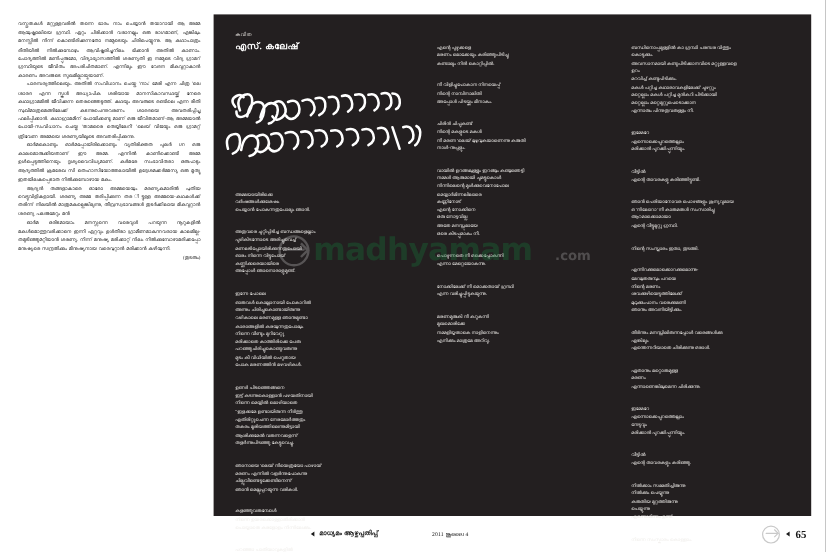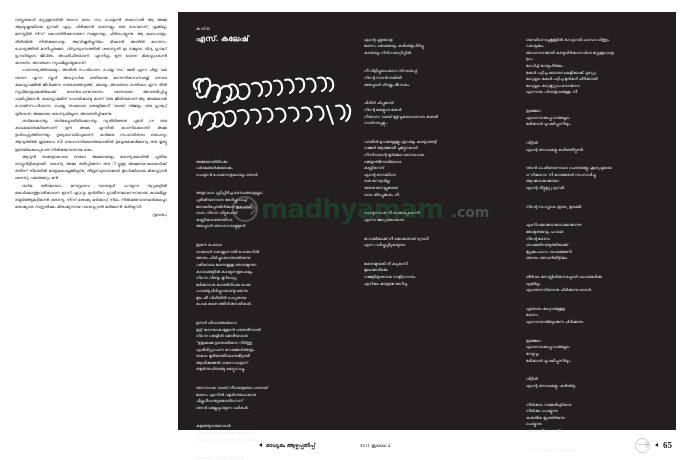--- a/index.html
+++ b/index.html
@@ -85,22 +85,22 @@
     content:"";position:absolute;left:13px;top:5.5px;
     width:7px;height:7px;border-right:2.4px solid #cfcfcf;
     border-top:2.4px solid #cfcfcf;transform:rotate(45deg);
   }
   .wm-text{
     color:#15803d;font-size:26px;font-weight:bold;
     letter-spacing:-0.6px;line-height:22px;
     font-family:"DejaVu Sans", sans-serif;
   }
   .wm-dot{
-    color:#b9b9b9;font-size:14px;font-weight:bold;
-    align-self:flex-end;margin-left:8px;padding-bottom:2px;
+    color:#b9b9b9;font-size:11px;font-weight:bold;
+    align-self:flex-end;margin-left:19px;padding-bottom:2px;
     font-family:"DejaVu Sans", sans-serif;
   }
 
   
   .footer{
     position:absolute;bottom:0;height:30px;
     display:flex;align-items:center;
   }
   .footer-left{left:16px;width:150px;}
   .footer-right{right:16px;width:150px;justify-content:flex-end;margin-top:45px;}

